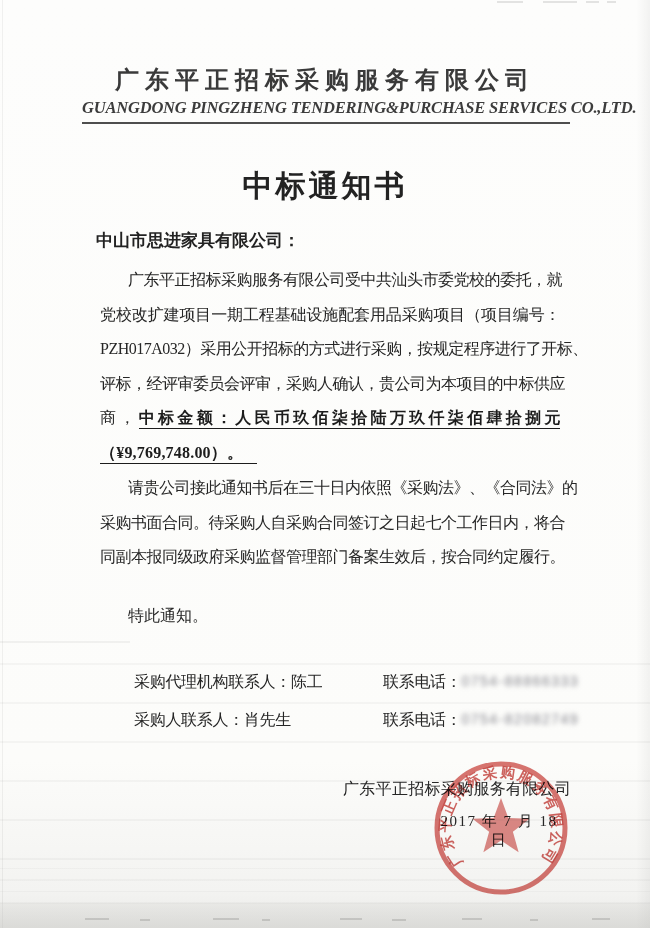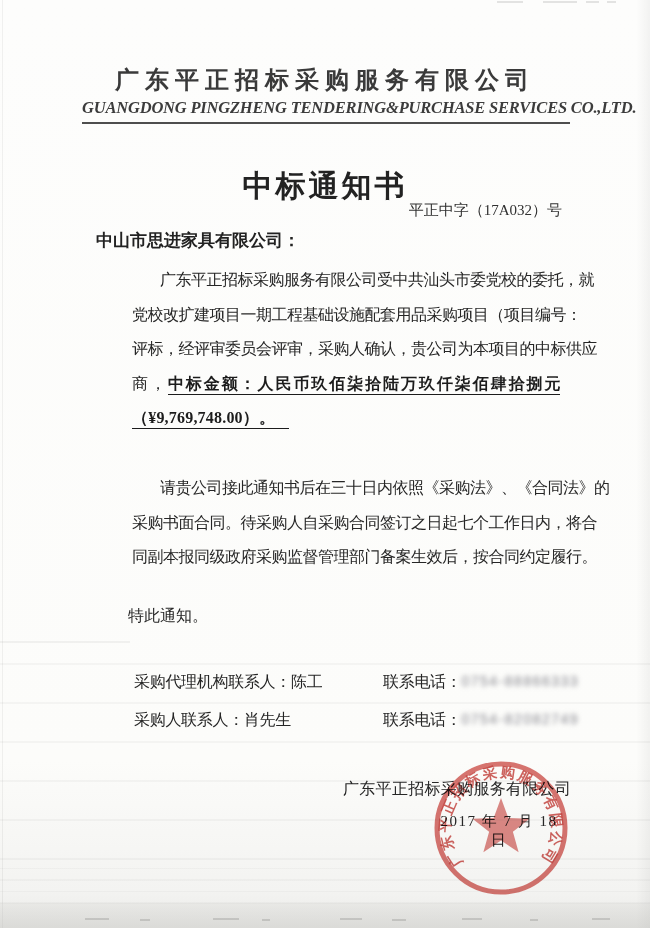--- a/index.html
+++ b/index.html
@@ -19,21 +19,21 @@
   
   .doc-title{position:absolute;top:166px;left:0;width:650px;text-align:center;
     font-size:30px;font-weight:bold;letter-spacing:3px;color:#222;}
   .ref-no{position:absolute;top:201px;left:330px;width:232px;text-align:right;
     font-size:15px;color:#303030;}
   .addressee{position:absolute;top:229px;left:96px;font-size:17px;font-weight:bold;color:#222;}
   
   .para{position:absolute;left:100px;width:460px;font-size:16px;letter-spacing:-0.5px;
     line-height:34.6px;color:#262626;}
   .p1{top:263px;} .p2{top:471px;}
-  .bline{text-align:justify;text-align-last:justify;height:34.6px;overflow:visible;white-space:nowrap;margin-left:32px;}
+  .bline{text-align:justify;text-align-last:justify;height:34.6px;overflow:visible;white-space:nowrap;}
   .bline.indent{padding-left:28px;}
   .bline.amount{text-align-last:left;}
   .award{font-weight:bold;color:#1c1c1c;border-bottom:1.6px solid #1c1c1c;padding-bottom:2px;}
   .award.num{padding-right:14px;letter-spacing:0.2px;}
   .closing{position:absolute;top:606px;left:128px;font-size:16px;color:#262626;}
   
   .contact-row{position:absolute;left:128px;width:470px;height:22px;font-size:16px;letter-spacing:-0.3px;margin-left:6px;}
   .row-agency{top:672px;} .row-purchaser{top:710px;}
   .phone-group{position:absolute;left:249px;top:0;white-space:nowrap;}
   .phone-blur{display:inline-block;filter:blur(2.4px);color:#84848c;font-size:14px;
@@ -62,26 +62,26 @@
 <body>
 
 <div class="page">
 
   <div class="co-cn">广东平正招标采购服务有限公司</div>
   <div class="co-en-wrap">
     <span class="co-en">GUANGDONG PINGZHENG TENDERING&amp;PURCHASE SERVICES CO.,LTD.</span>
   </div>
 
   <div class="doc-title">中标通知书</div>
-  <div class="ref-no">平正中字（17A032）号</div>
   <div class="addressee">中山市思进家具有限公司：</div>
 
   <div class="para p1">
     <div class="bline indent">广东平正招标采购服务有限公司受中共汕头市委党校的委托，就</div>
     <div class="bline">党校改扩建项目一期工程基础设施配套用品采购项目（项目编号：</div>
+    <div class="bline">PZH017A032）采用公开招标的方式进行采购，按规定程序进行了开标、</div>
     <div class="bline">评标，经评审委员会评审，采购人确认，贵公司为本项目的中标供应</div>
     <div class="bline"><span>商，</span><span class="award">中标金额：人民币玖佰柒拾陆万玖仟柒佰肆拾捌元</span></div>
     <div class="bline amount"><span class="award num">（¥9,769,748.00）。</span></div>
   </div>
 
   <div class="para p2">
     <div class="bline indent">请贵公司接此通知书后在三十日内依照《采购法》、《合同法》的</div>
     <div class="bline">采购书面合同。待采购人自采购合同签订之日起七个工作日内，将合</div>
     <div class="bline">同副本报同级政府采购监督管理部门备案生效后，按合同约定履行。</div>
   </div>

